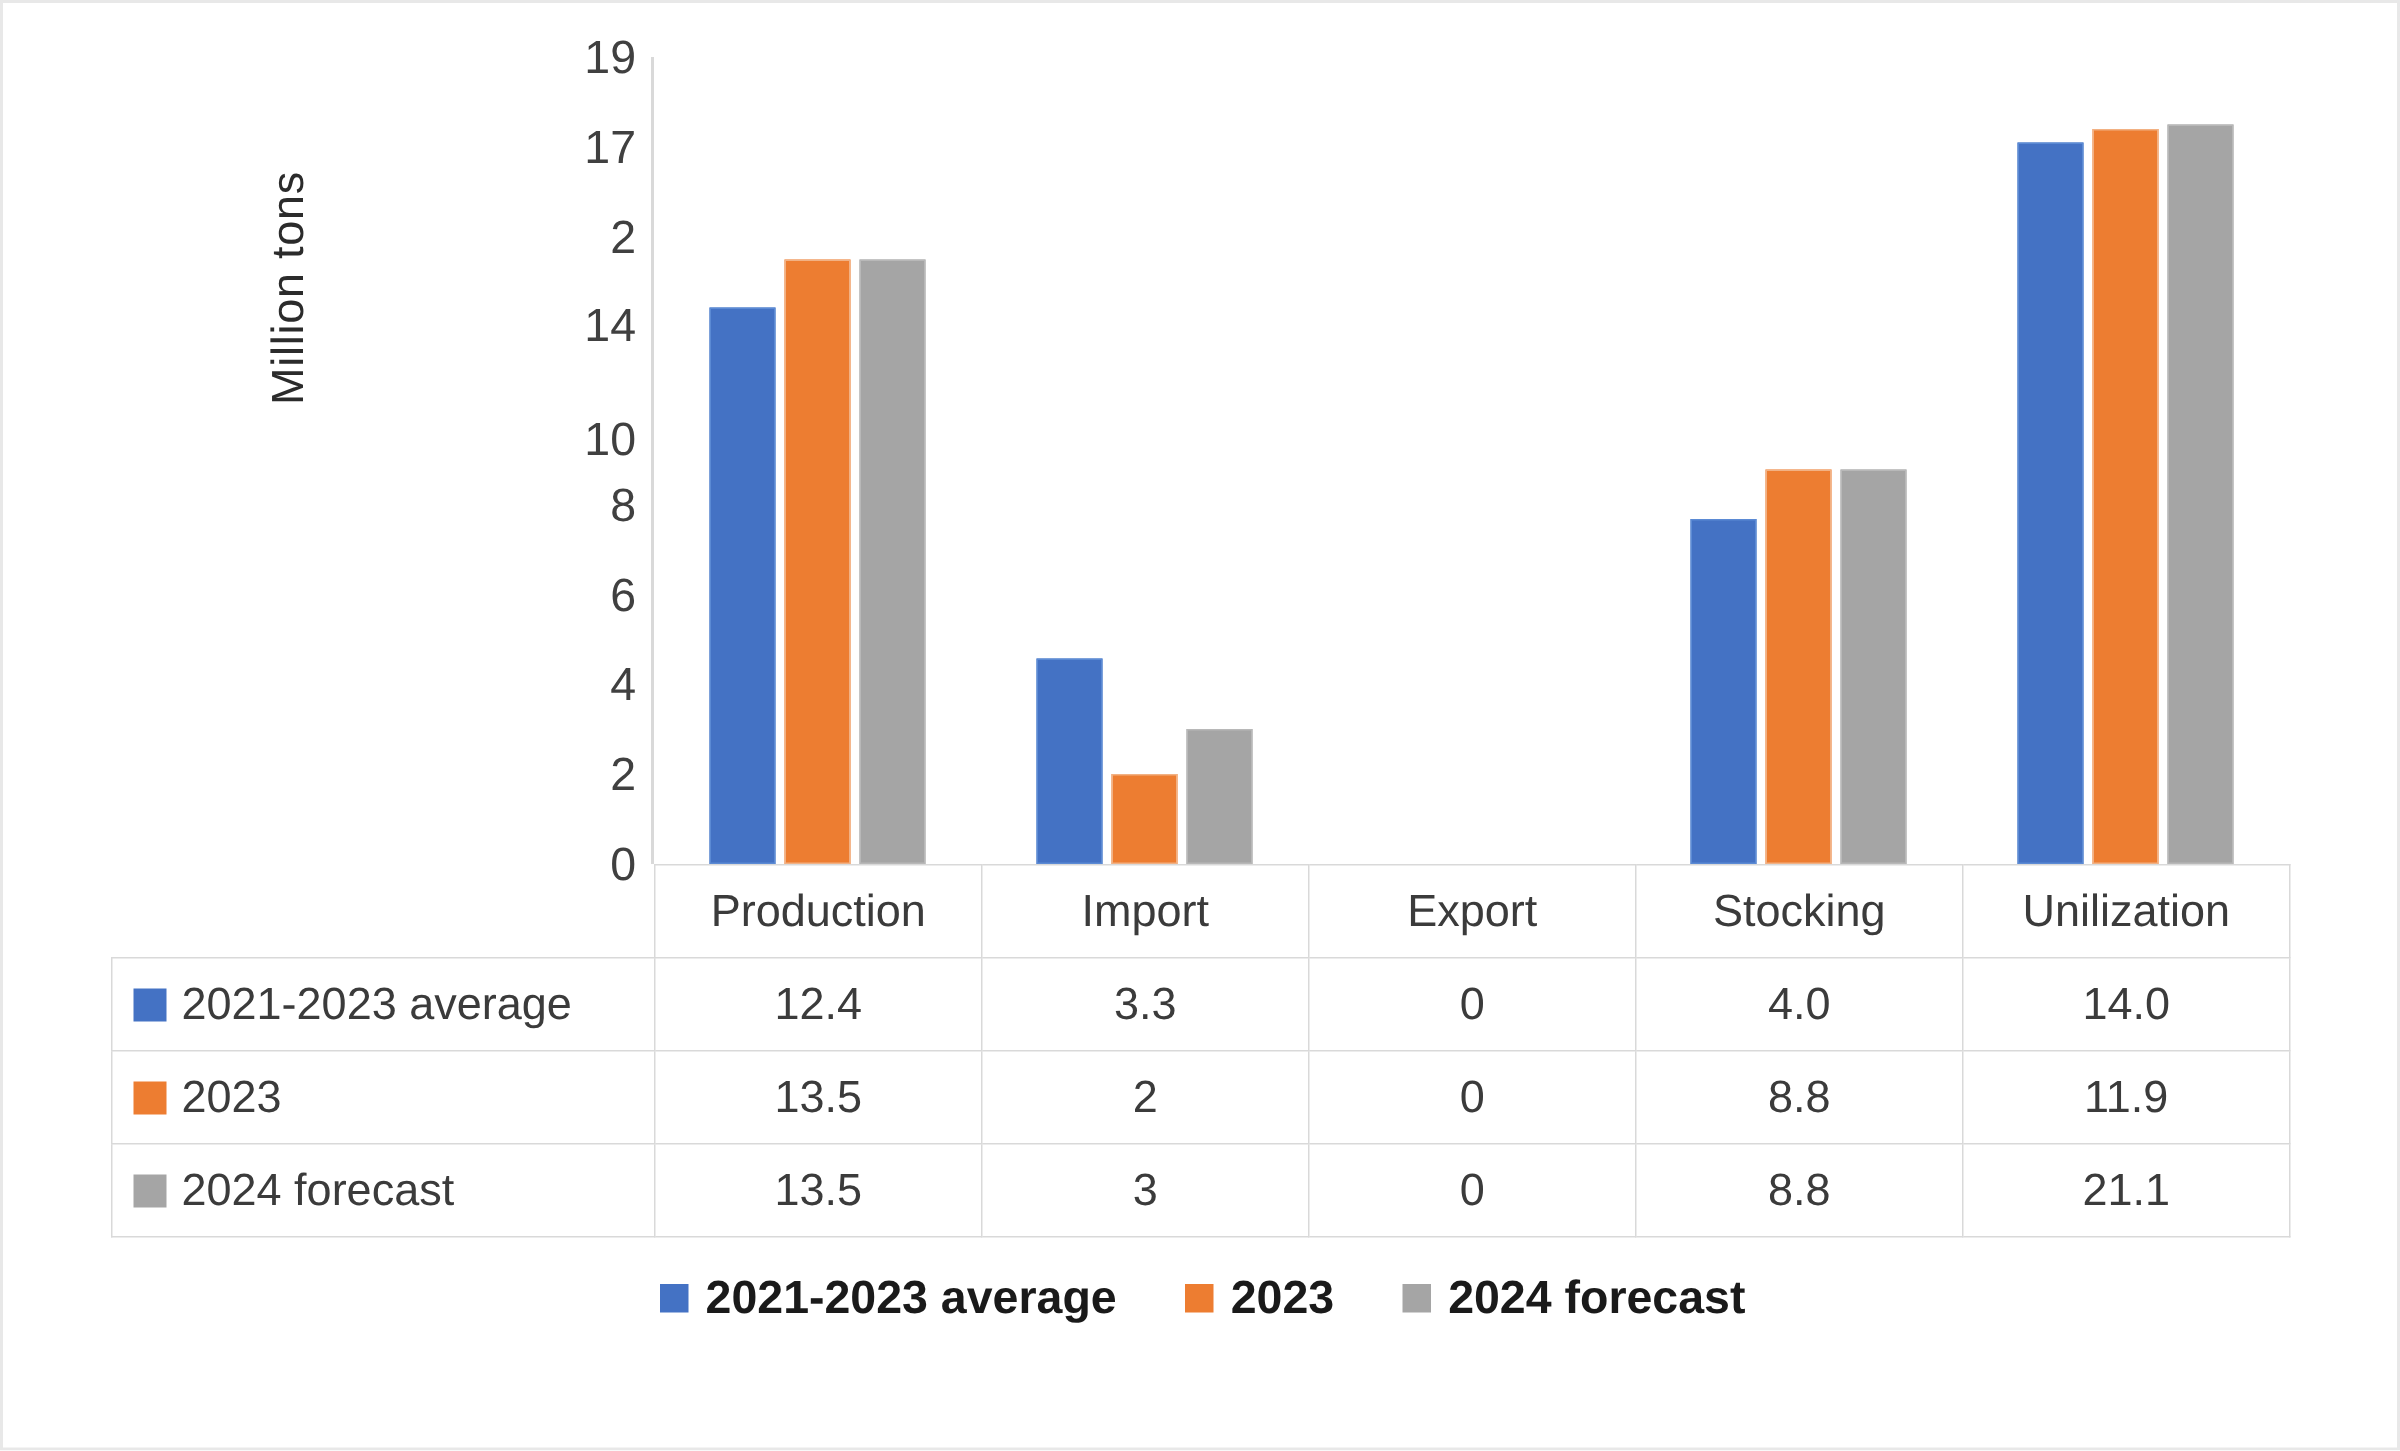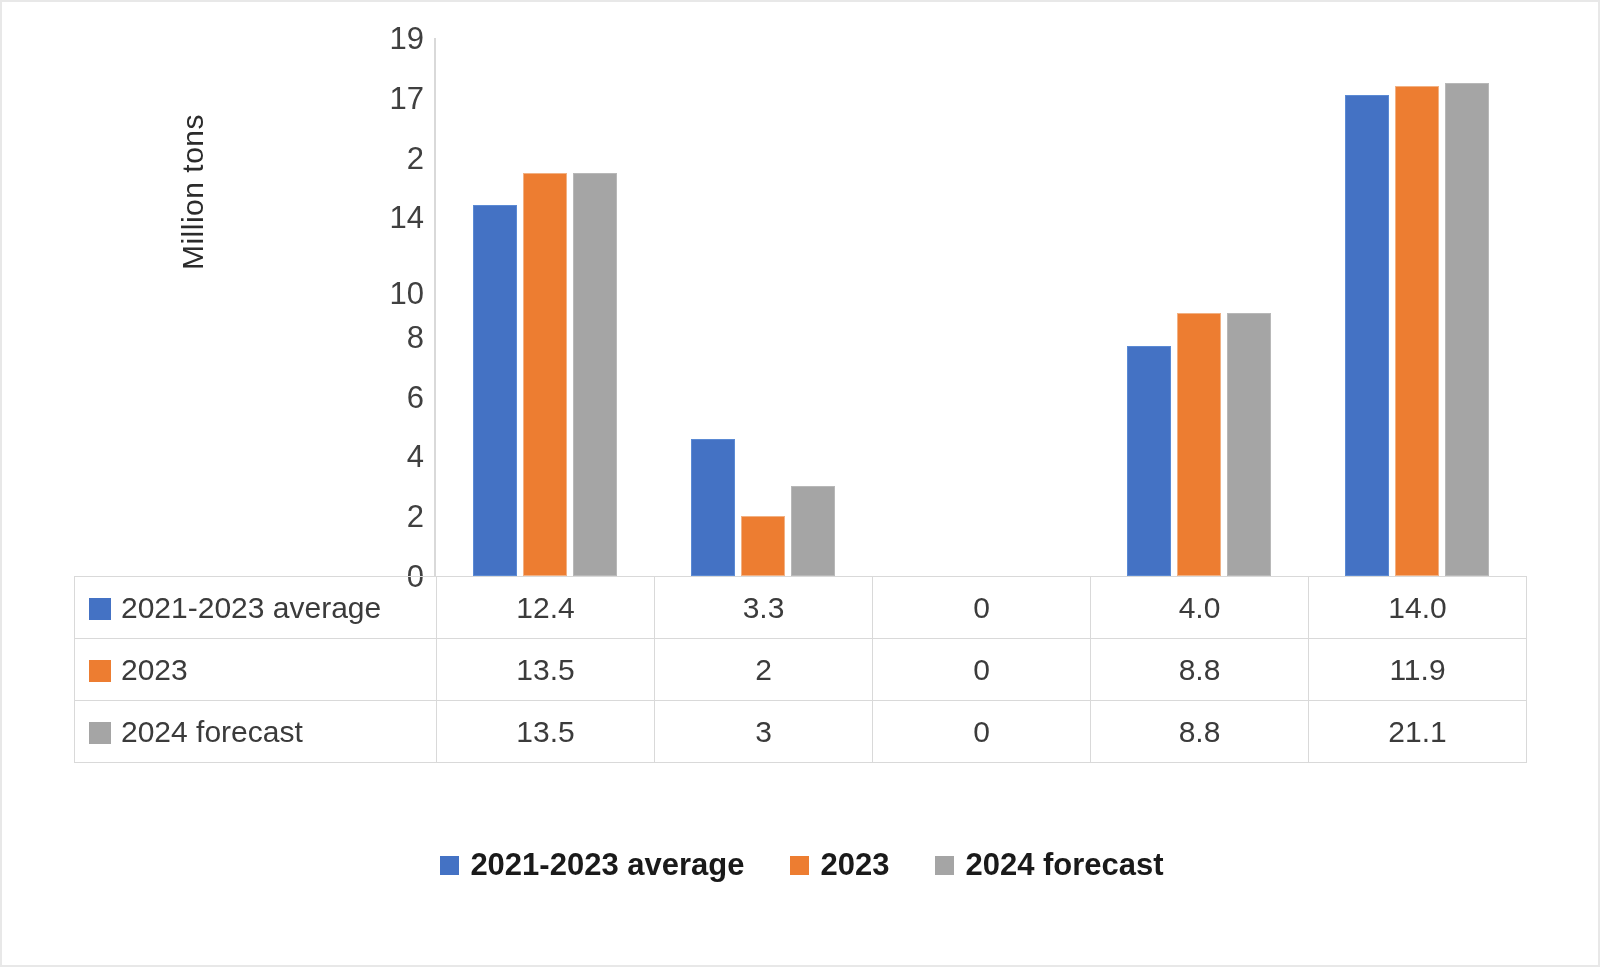--- a/index.html
+++ b/index.html
@@ -213,20 +213,28 @@
     <colgroup>
       <col class="label-col">
       <col class="data-col">
         <col class="data-col">
         <col class="data-col">
         <col class="data-col">
         <col class="data-col">
     </colgroup>
     <tbody id="data-table-body">
         <tr>
+          <td class="corner"></td>
+          <td class="colhead">Production</td>
+          <td class="colhead">Import</td>
+          <td class="colhead">Export</td>
+          <td class="colhead">Stocking</td>
+          <td class="colhead">Unilization</td>
+        </tr>
+        <tr>
           <td class="rowlabel"><span class="swatch s0"></span>2021-2023 average</td>
           <td>12.4</td>
           <td>3.3</td>
           <td>0</td>
           <td>4.0</td>
           <td>14.0</td>
         </tr>
         <tr>
           <td class="rowlabel"><span class="swatch s1"></span>2023</td>
           <td>13.5</td>

